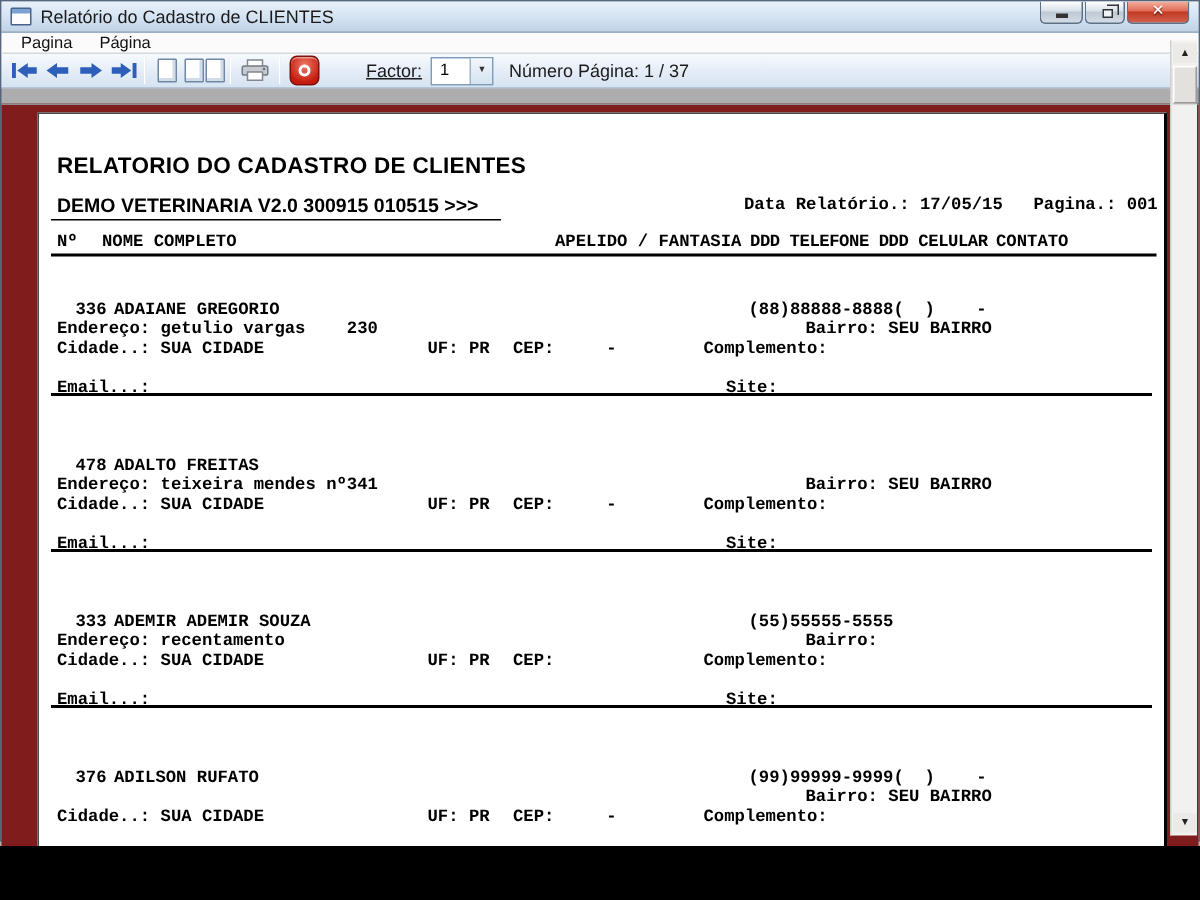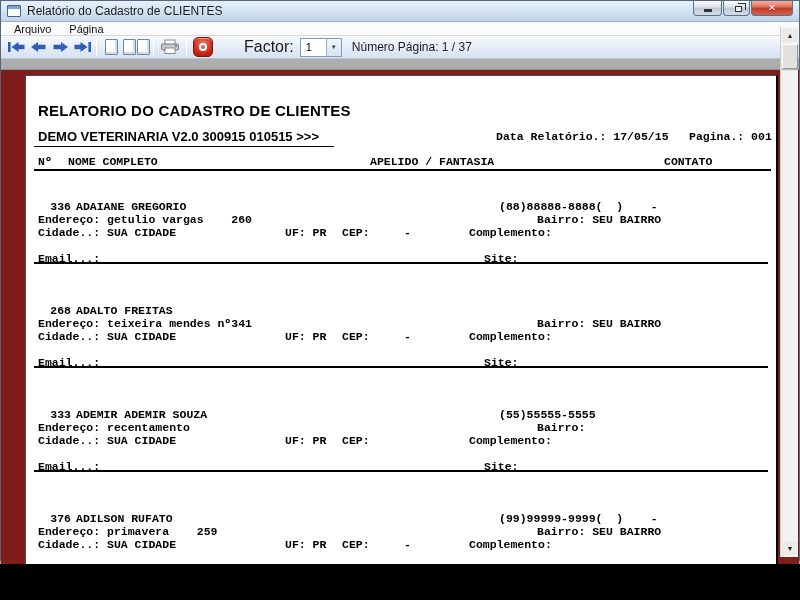--- a/index.html
+++ b/index.html
@@ -31,21 +31,21 @@
   .menubar{position:absolute;left:0;top:21px;right:0;height:14px;background:#fbfbfb;
     border-bottom:1px solid #d8d8d8;display:flex;align-items:center;padding-left:6px;gap:4px;}
   .menu-item{font-size:11px;color:#111;padding:0 7px;cursor:default;}
 
   
   .toolbar{position:absolute;left:0;top:35px;right:0;height:23px;
     background:linear-gradient(#f6fafd,#e2ebf6 60%,#d6e3f1);
     border-bottom:1px solid #b7c6d6;display:flex;align-items:center;padding-left:4px;}
   .tb-btn{width:22px;height:20px;display:flex;align-items:center;justify-content:center;cursor:default;}
   .tb-sep{width:1px;height:18px;background:#bcc8d5;border-right:1px solid #fff;margin:0 3px;}
-  .tb-label{font-size:16px;color:#1a1a1a;margin:0 6px 0 28px;}
+  .tb-label{font-size:12px;color:#1a1a1a;margin:0 6px 0 28px;text-decoration:underline;}
   .combo{width:42px;height:19px;border:1px solid #7f9db9;background:#fff;display:flex;align-items:stretch;}
   .combo-val{flex:1;font-size:11px;padding:2px 0 0 5px;color:#000;}
   .combo-btn{width:15px;background:linear-gradient(#f2f7fc,#d4e2f1);border-left:1px solid #9fb4ca;
     display:flex;align-items:center;justify-content:center;font-size:6px;color:#333;}
   .pageinfo{font-size:12px;color:#1a1a1a;margin-left:10px;}
 
   .pg-ico{width:13px;height:16px;background:#fff;border:1px solid #6f87a3;border-radius:1px;
     box-shadow:inset -2px -2px 0 rgba(190,205,222,.7);}
   .pg2{display:flex;gap:1px;}
   .stop-btn{width:20px;height:20px;border-radius:5px;border:1px solid #7e120b;
@@ -116,21 +116,21 @@
         <div class="win-btn btn-restore">
             <div class="glyph-restore"></div>
           </div>
         <div class="win-btn btn-close">
             <span class="glyph-close">✕</span>
           </div>
       </div>
     </div>
 
     <div class="menubar">
-      <span class="menu-item">Arquivo</span>
+      <span class="menu-item">Pagina</span>
       <span class="menu-item">Página</span>
     </div>
 
     <div class="toolbar">
       <div class="tb-btn">
         <svg width="19" height="14" viewBox="0 0 19 14">
           <rect x="1" y="2" width="2.6" height="10" fill="#2d5fba"></rect>
           <path d="M4.5,7 L11.5,2 L11.5,4.8 L17.5,4.8 L17.5,9.2 L11.5,9.2 L11.5,12 Z" fill="#2d5fba"></path>
         </svg>
       </div>
@@ -187,41 +187,42 @@
       <div class="page">
         <div class="rpt-title">RELATORIO DO CADASTRO DE CLIENTES</div>
         <div class="rpt-sub">DEMO VETERINARIA V2.0 300915 010515 &gt;&gt;&gt;</div>
         <div class="mono rpt-date">Data Relatório.: 17/05/15</div>
         <div class="mono rpt-page">Pagina.: 001</div>
         <div class="sub-rule"></div>
         <div class="colhead mono">
           <span class="ch-num">Nº</span>
           <span class="ch-nome">NOME COMPLETO</span>
           <span class="ch-apelido">APELIDO / FANTASIA</span>
+          <span class="ch-tel">DDD TELEFONE DDD CELULAR</span>
           <span class="ch-contato">CONTATO</span>
         </div>
         <div class="head-rule"></div>
         <div class="records mono">
   <div class="record">
     <span class="frag f-num">336</span>
     <span class="frag f-name">ADAIANE GREGORIO</span>
     <span class="frag f-phone">(88)88888-8888(  )    -</span>
-    <span class="frag f-l2a"><span>Endereço:</span><span class="v">getulio vargas    260</span></span>
+    <span class="frag f-l2a"><span>Endereço:</span><span class="v">getulio vargas    230</span></span>
     <span class="frag f-l2b"><span>Bairro:</span><span class="v">SEU BAIRRO</span></span>
     <span class="frag f-l3a"><span>Cidade..:</span><span class="v">SUA CIDADE</span></span>
     <span class="frag f-l3b"><span>UF:</span><span class="v">PR</span></span>
     <span class="frag f-l3c"><span>CEP:</span><span class="v">    -</span></span>
     <span class="frag f-l3d"><span>Complemento:</span><span class="v"></span></span>
     <span class="frag f-l5a"><span>Email...:</span><span class="v"></span></span>
     <span class="frag f-l5b"><span>Site:</span><span class="v"></span></span>
     <div class="rec-sep"></div>
   </div>
 
   <div class="record">
-    <span class="frag f-num">268</span>
+    <span class="frag f-num">478</span>
     <span class="frag f-name">ADALTO FREITAS</span>
     <span class="frag f-l2a"><span>Endereço:</span><span class="v">teixeira mendes nº341</span></span>
     <span class="frag f-l2b"><span>Bairro:</span><span class="v">SEU BAIRRO</span></span>
     <span class="frag f-l3a"><span>Cidade..:</span><span class="v">SUA CIDADE</span></span>
     <span class="frag f-l3b"><span>UF:</span><span class="v">PR</span></span>
     <span class="frag f-l3c"><span>CEP:</span><span class="v">    -</span></span>
     <span class="frag f-l3d"><span>Complemento:</span><span class="v"></span></span>
     <span class="frag f-l5a"><span>Email...:</span><span class="v"></span></span>
     <span class="frag f-l5b"><span>Site:</span><span class="v"></span></span>
     <div class="rec-sep"></div>
@@ -239,21 +240,20 @@
     <span class="frag f-l3d"><span>Complemento:</span><span class="v"></span></span>
     <span class="frag f-l5a"><span>Email...:</span><span class="v"></span></span>
     <span class="frag f-l5b"><span>Site:</span><span class="v"></span></span>
     <div class="rec-sep"></div>
   </div>
 
   <div class="record">
     <span class="frag f-num">376</span>
     <span class="frag f-name">ADILSON RUFATO</span>
     <span class="frag f-phone">(99)99999-9999(  )    -</span>
-    <span class="frag f-l2a"><span>Endereço:</span><span class="v">primavera    259</span></span>
     <span class="frag f-l2b"><span>Bairro:</span><span class="v">SEU BAIRRO</span></span>
     <span class="frag f-l3a"><span>Cidade..:</span><span class="v">SUA CIDADE</span></span>
     <span class="frag f-l3b"><span>UF:</span><span class="v">PR</span></span>
     <span class="frag f-l3c"><span>CEP:</span><span class="v">    -</span></span>
     <span class="frag f-l3d"><span>Complemento:</span><span class="v"></span></span>
     <span class="frag f-l5a"><span>Email...:</span><span class="v"></span></span>
     <span class="frag f-l5b"><span>Site:</span><span class="v"></span></span>
     <div class="rec-sep"></div>
   </div>
 

